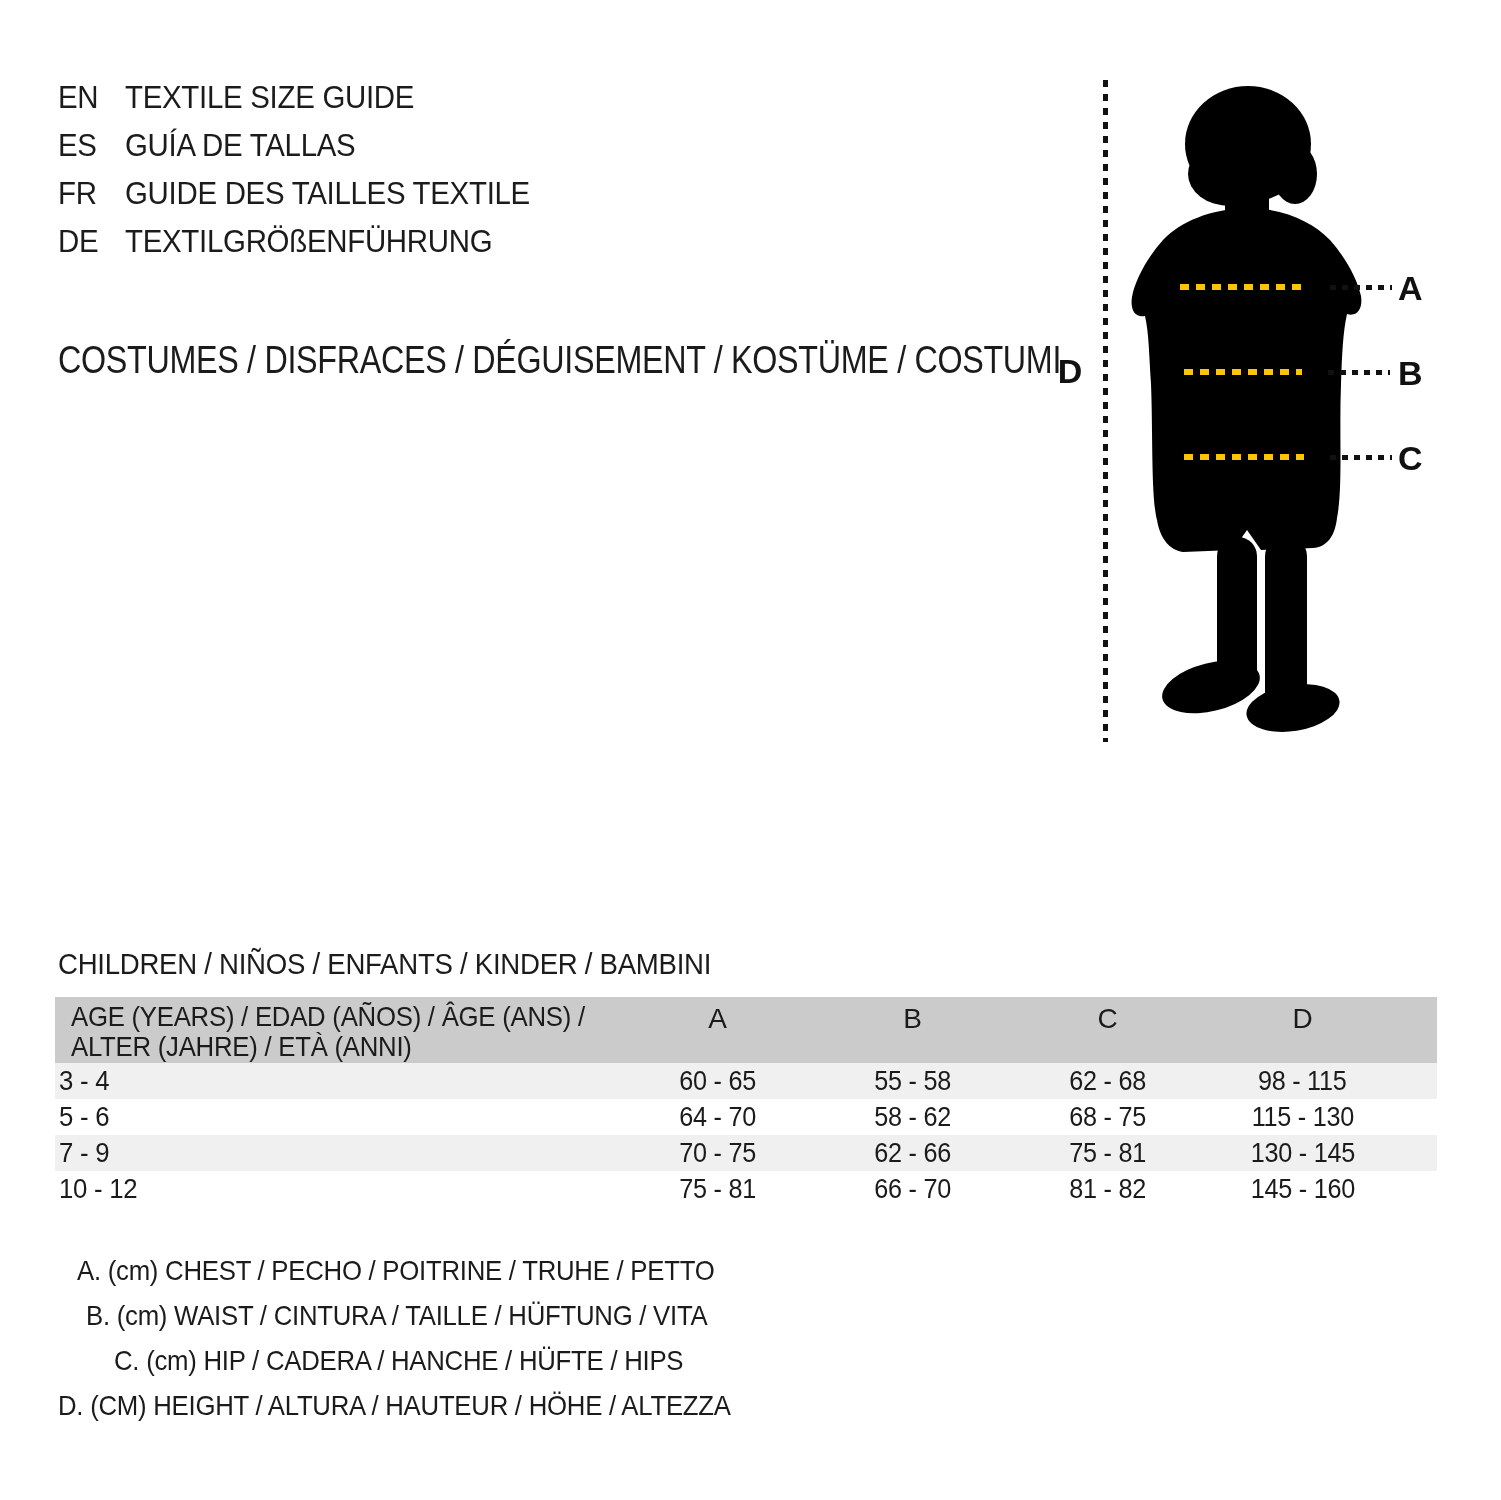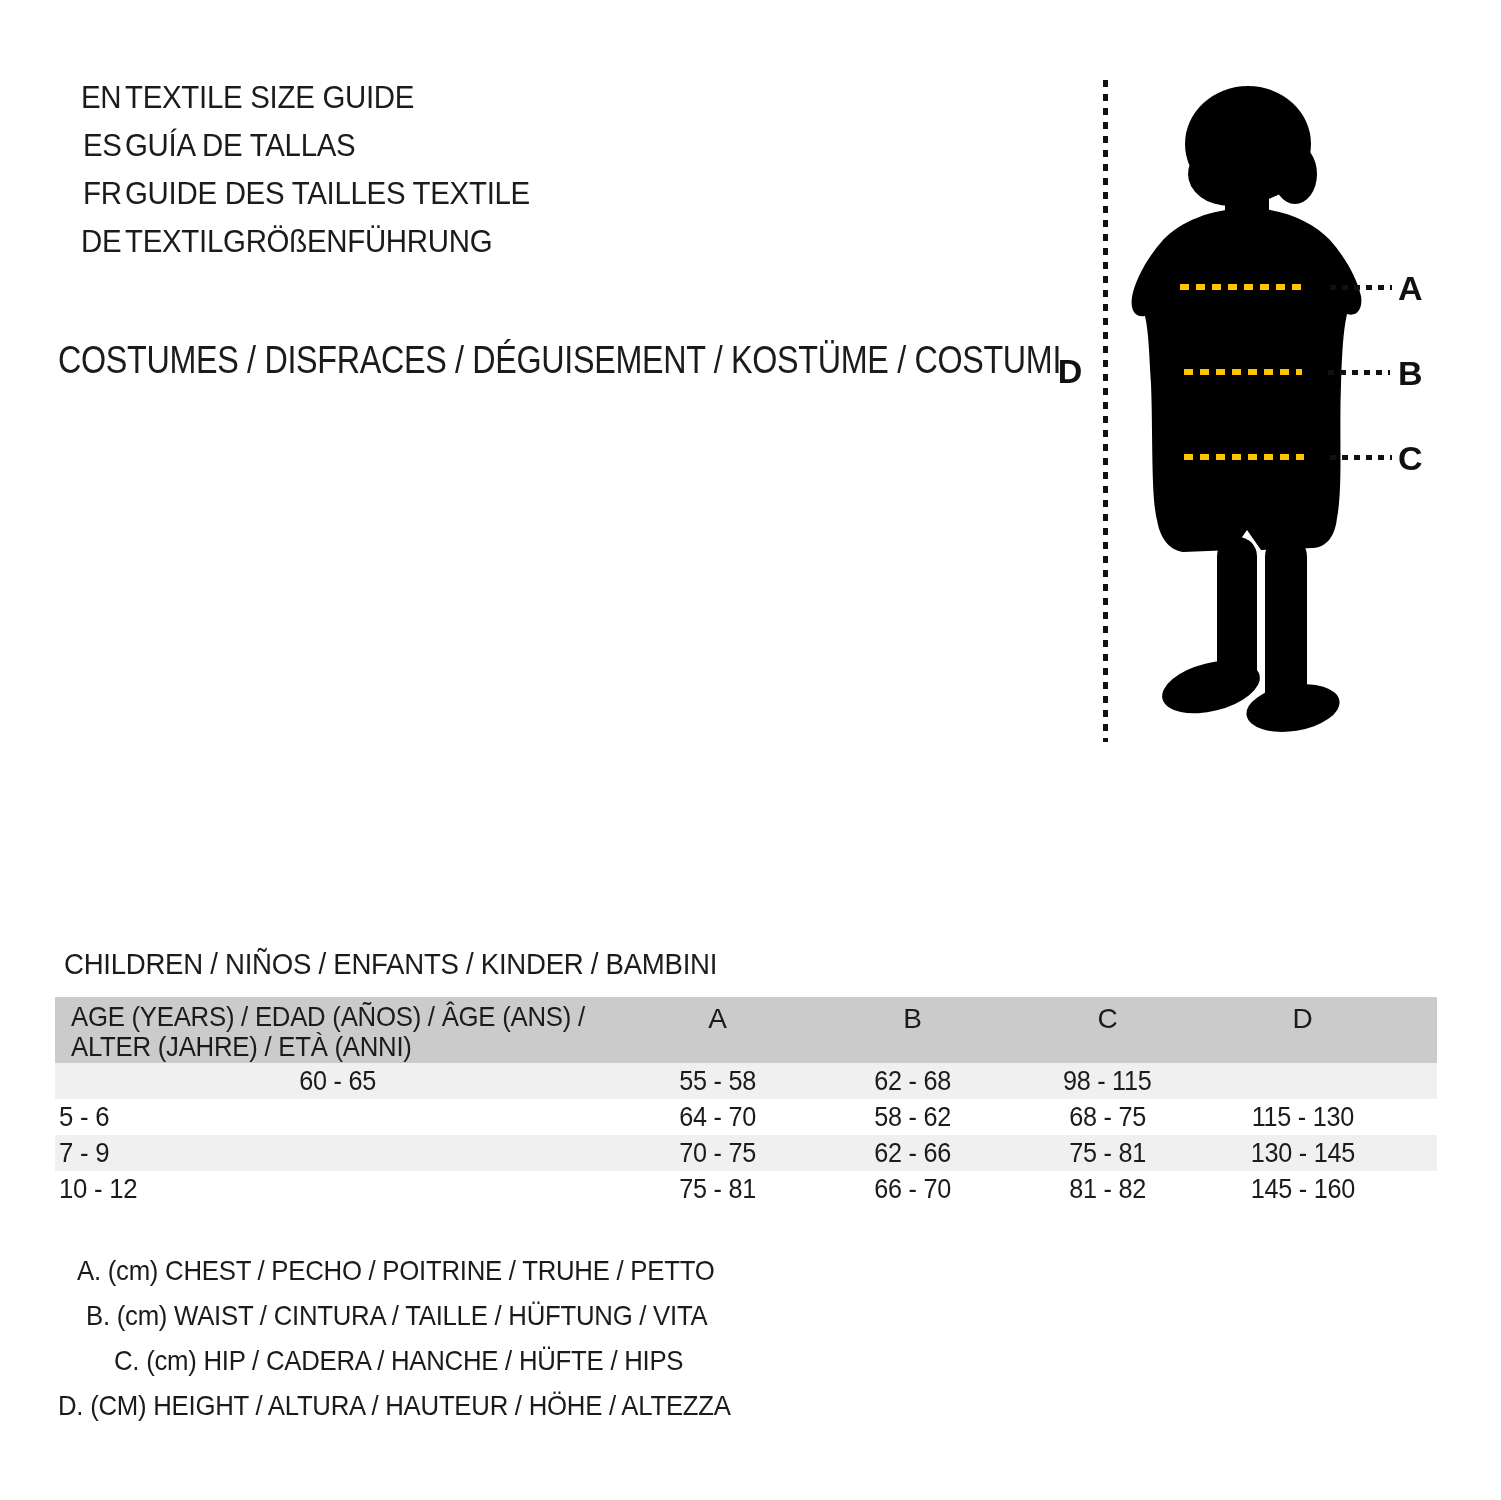--- a/index.html
+++ b/index.html
@@ -6,39 +6,39 @@
   .canvas{
     position:relative;width:1501px;height:1500px;background:#ffffff;
     font-family:"Liberation Sans","DejaVu Sans",sans-serif;
     color:#1b1b1b;overflow:hidden;
   }
   .cond{display:inline-block;transform:scaleX(.92);transform-origin:0 50%;white-space:nowrap;letter-spacing:-.01em;}
   .cond85{display:inline-block;transform:scaleX(.85);transform-origin:0 50%;white-space:nowrap;letter-spacing:-.01em;}
   .condc{display:inline-block;transform:scaleX(.9);letter-spacing:-.01em;}
 
   
-  .langs{position:absolute;left:58px;top:73px;text-align:right;}
+  .langs{position:absolute;left:58px;top:73px;}
   .lang-row{display:flex;height:48px;align-items:center;font-size:32px;}
   .lang-code{width:67px;flex:0 0 67px;}
 
   
   .category{position:absolute;left:58px;top:337px;height:46px;line-height:46px;font-size:38px;font-weight:normal;}
 
   
   .v-dotted{position:absolute;left:1103px;top:80px;width:5px;height:662px;
     background-image:repeating-linear-gradient(180deg,#111 0 7px,transparent 7px 14px);}
   .ylw{position:absolute;height:6px;
     background-image:repeating-linear-gradient(90deg,#fdc500 0 9px,transparent 9px 16px);}
   .blkdot{position:absolute;height:5px;
     background-image:repeating-linear-gradient(90deg,#111 0 6px,transparent 6px 12px);}
   .fig-label{position:absolute;font-size:34px;font-weight:bold;color:#111;}
   .sil{position:absolute;left:1125px;top:82px;}
 
   
-  .children-title{position:absolute;left:64px;top:944px;height:40px;line-height:40px;font-size:30px;}
+  .children-title{position:absolute;left:58px;top:944px;height:40px;line-height:40px;font-size:30px;}
 
   
   .size-table{position:absolute;left:55px;top:997px;width:1382px;font-size:28px;}
   .t-head{background:#cbcbcb;display:grid;grid-template-columns:565px 195px 195px 195px 195px;height:66px;}
   .t-head .agecell{padding-left:16px;padding-top:5px;line-height:30px;}
   .t-head .colcell{text-align:center;padding-top:7px;line-height:30px;}
   .t-row{display:grid;grid-template-columns:565px 195px 195px 195px 195px;height:36px;line-height:36px;}
   .t-row:nth-child(odd){background:#ffffff;}
   .t-row:nth-child(even){background:#f0f0f0;}
   .t-row .agecell{padding-left:4px;}
@@ -133,20 +133,21 @@
         <div><span class="cond">AGE (YEARS) / EDAD (AÑOS) / ÂGE (ANS) /</span></div>
         <div><span class="cond">ALTER (JAHRE) / ETÀ (ANNI)</span></div>
       </div>
       <div class="colcell">A</div>
       <div class="colcell">B</div>
       <div class="colcell">C</div>
       <div class="colcell">D</div>
     </div>
 
     <div class="t-row">
+      <div class="agecell"><span class="cond">3 - 4</span></div>
       <div class="valcell"><span class="condc">60 - 65</span></div>
       <div class="valcell"><span class="condc">55 - 58</span></div>
       <div class="valcell"><span class="condc">62 - 68</span></div>
       <div class="valcell"><span class="condc">98 - 115</span></div>
     </div>
     <div class="t-row">
       <div class="agecell"><span class="cond">5 - 6</span></div>
       <div class="valcell"><span class="condc">64 - 70</span></div>
       <div class="valcell"><span class="condc">58 - 62</span></div>
       <div class="valcell"><span class="condc">68 - 75</span></div>

